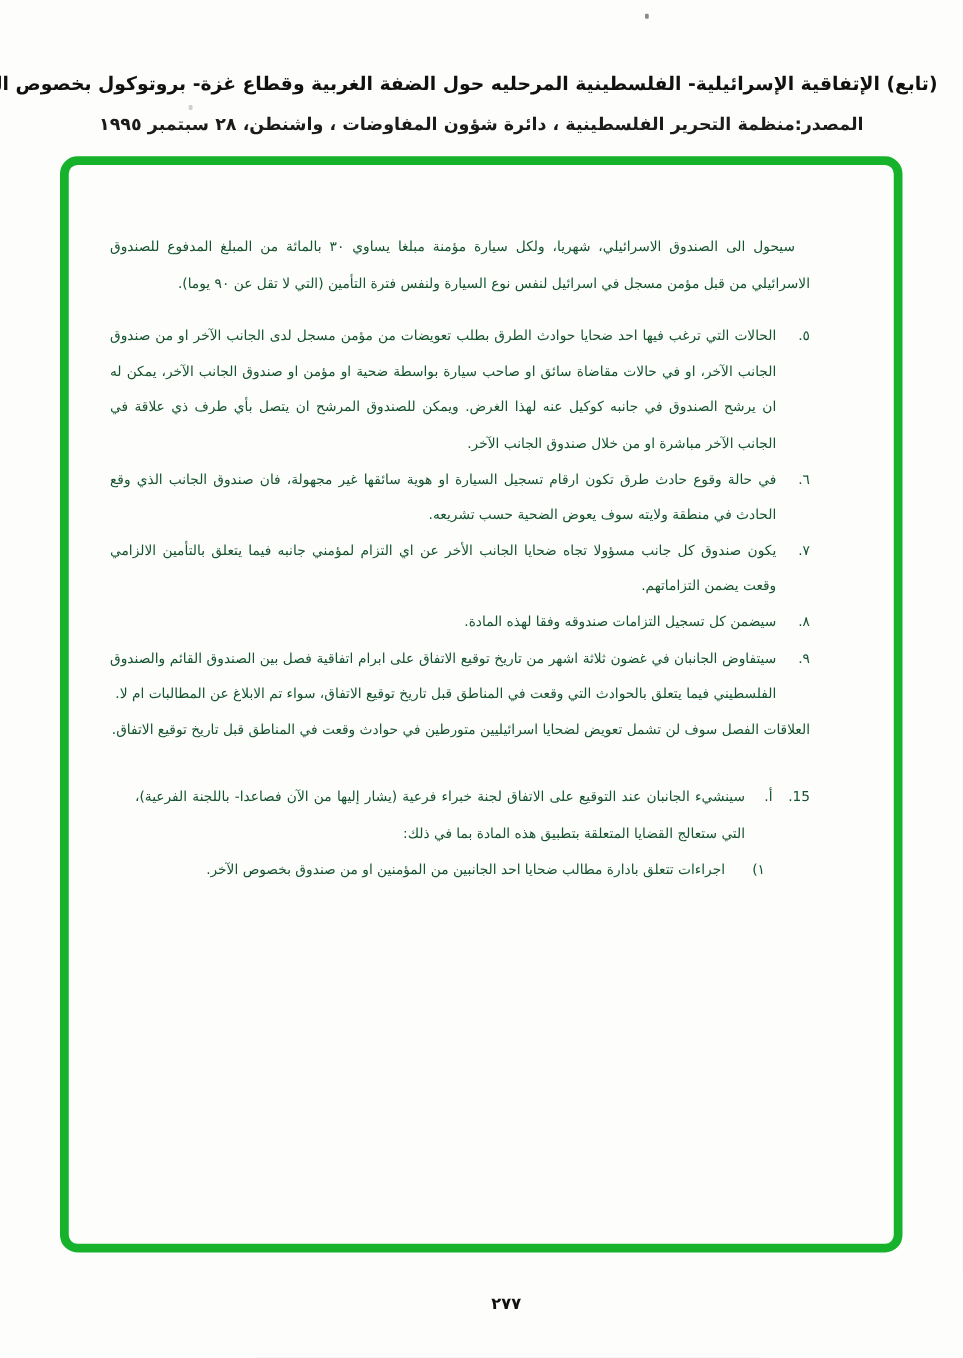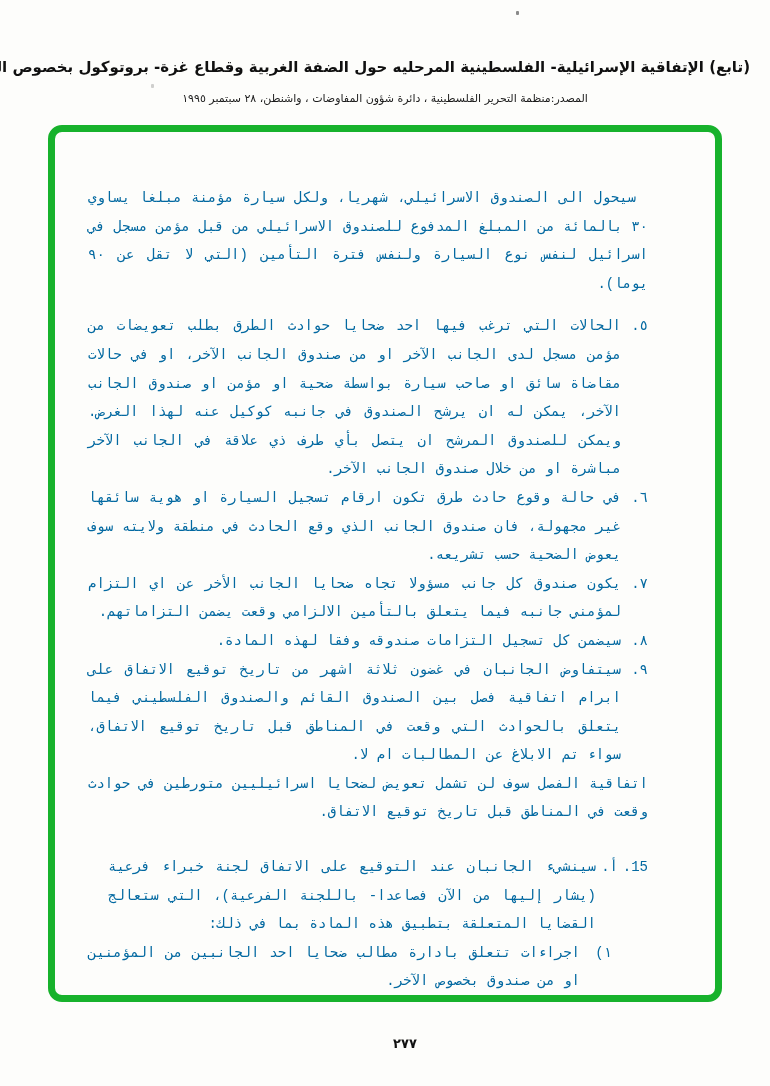--- a/index.html
+++ b/index.html
@@ -19,39 +19,38 @@
   .hdr-title{
     position:absolute;top:58px;left:20px;right:20px;
     direction:rtl;text-align:center;
     font-size:15px;font-weight:700;color:#101010;
     letter-spacing:0;
     white-space:nowrap;
   }
   .hdr-source{
     position:absolute;top:92px;left:60px;right:60px;
     direction:rtl;text-align:center;
-    font-size:11px;font-weight:400;color:#1b1b1b;
+    font-size:14px;font-weight:700;color:#1b1b1b;
   }
   
   .frame{
     position:absolute;left:48px;top:125px;
     width:674px;height:877px;
     box-sizing:border-box;
     border:7px solid #17b22c;
     border-radius:14px;
     background:transparent;
   }
   
   .content{
     position:absolute;left:88px;top:184px;width:560px;
     direction:rtl;
-    font-size:14px;line-height:28.6px;
+    font-size:11px;line-height:28.6px;
     text-align:justify;
-    color:#0369a1;
-    font-family:Liberation Mono, monospace;
+    color:#14532d;
   }
   .intro{
     margin:0 0 14px 0;
     text-indent:12px;
   }
   .item{
     display:flex;
     margin:0;
   }
   .item .num{
@@ -135,21 +134,21 @@
     <div class="item">
       <span class="num">٨.</span>
       <span class="itext">سيضمن كل تسجيل التزامات صندوقه وفقا لهذه المادة.</span>
     </div>
 
     <div class="item">
       <span class="num">٩.</span>
       <span class="itext">سيتفاوض الجانبان في غضون ثلاثة اشهر من تاريخ توقيع الاتفاق على ابرام اتفاقية فصل بين الصندوق القائم والصندوق الفلسطيني فيما يتعلق بالحوادث التي وقعت في المناطق قبل تاريخ توقيع الاتفاق، سواء تم الابلاغ عن المطالبات ام لا.</span>
     </div>
 
-    <p class="note">اتفاقية الفصل سوف لن تشمل تعويض لضحايا اسرائيليين متورطين في حوادث وقعت في المناطق قبل تاريخ توقيع الاتفاق.</p>
+    <p class="note">العلاقات الفصل سوف لن تشمل تعويض لضحايا اسرائيليين متورطين في حوادث وقعت في المناطق قبل تاريخ توقيع الاتفاق.</p>
 
     <div class="item10">
       <span class="num">15.</span>
       <span class="letter">أ.</span>
       <span class="itext">سينشيء الجانبان عند التوقيع على الاتفاق لجنة خبراء فرعية (يشار إليها من الآن فصاعدا- باللجنة الفرعية)، التي ستعالج القضايا المتعلقة بتطبيق هذه المادة بما في ذلك:</span>
     </div>
 
     <div class="subitem">
       <span class="num">١)</span>
       <span class="itext">اجراءات تتعلق بادارة مطالب ضحايا احد الجانبين من المؤمنين او من صندوق بخصوص الآخر.</span>

